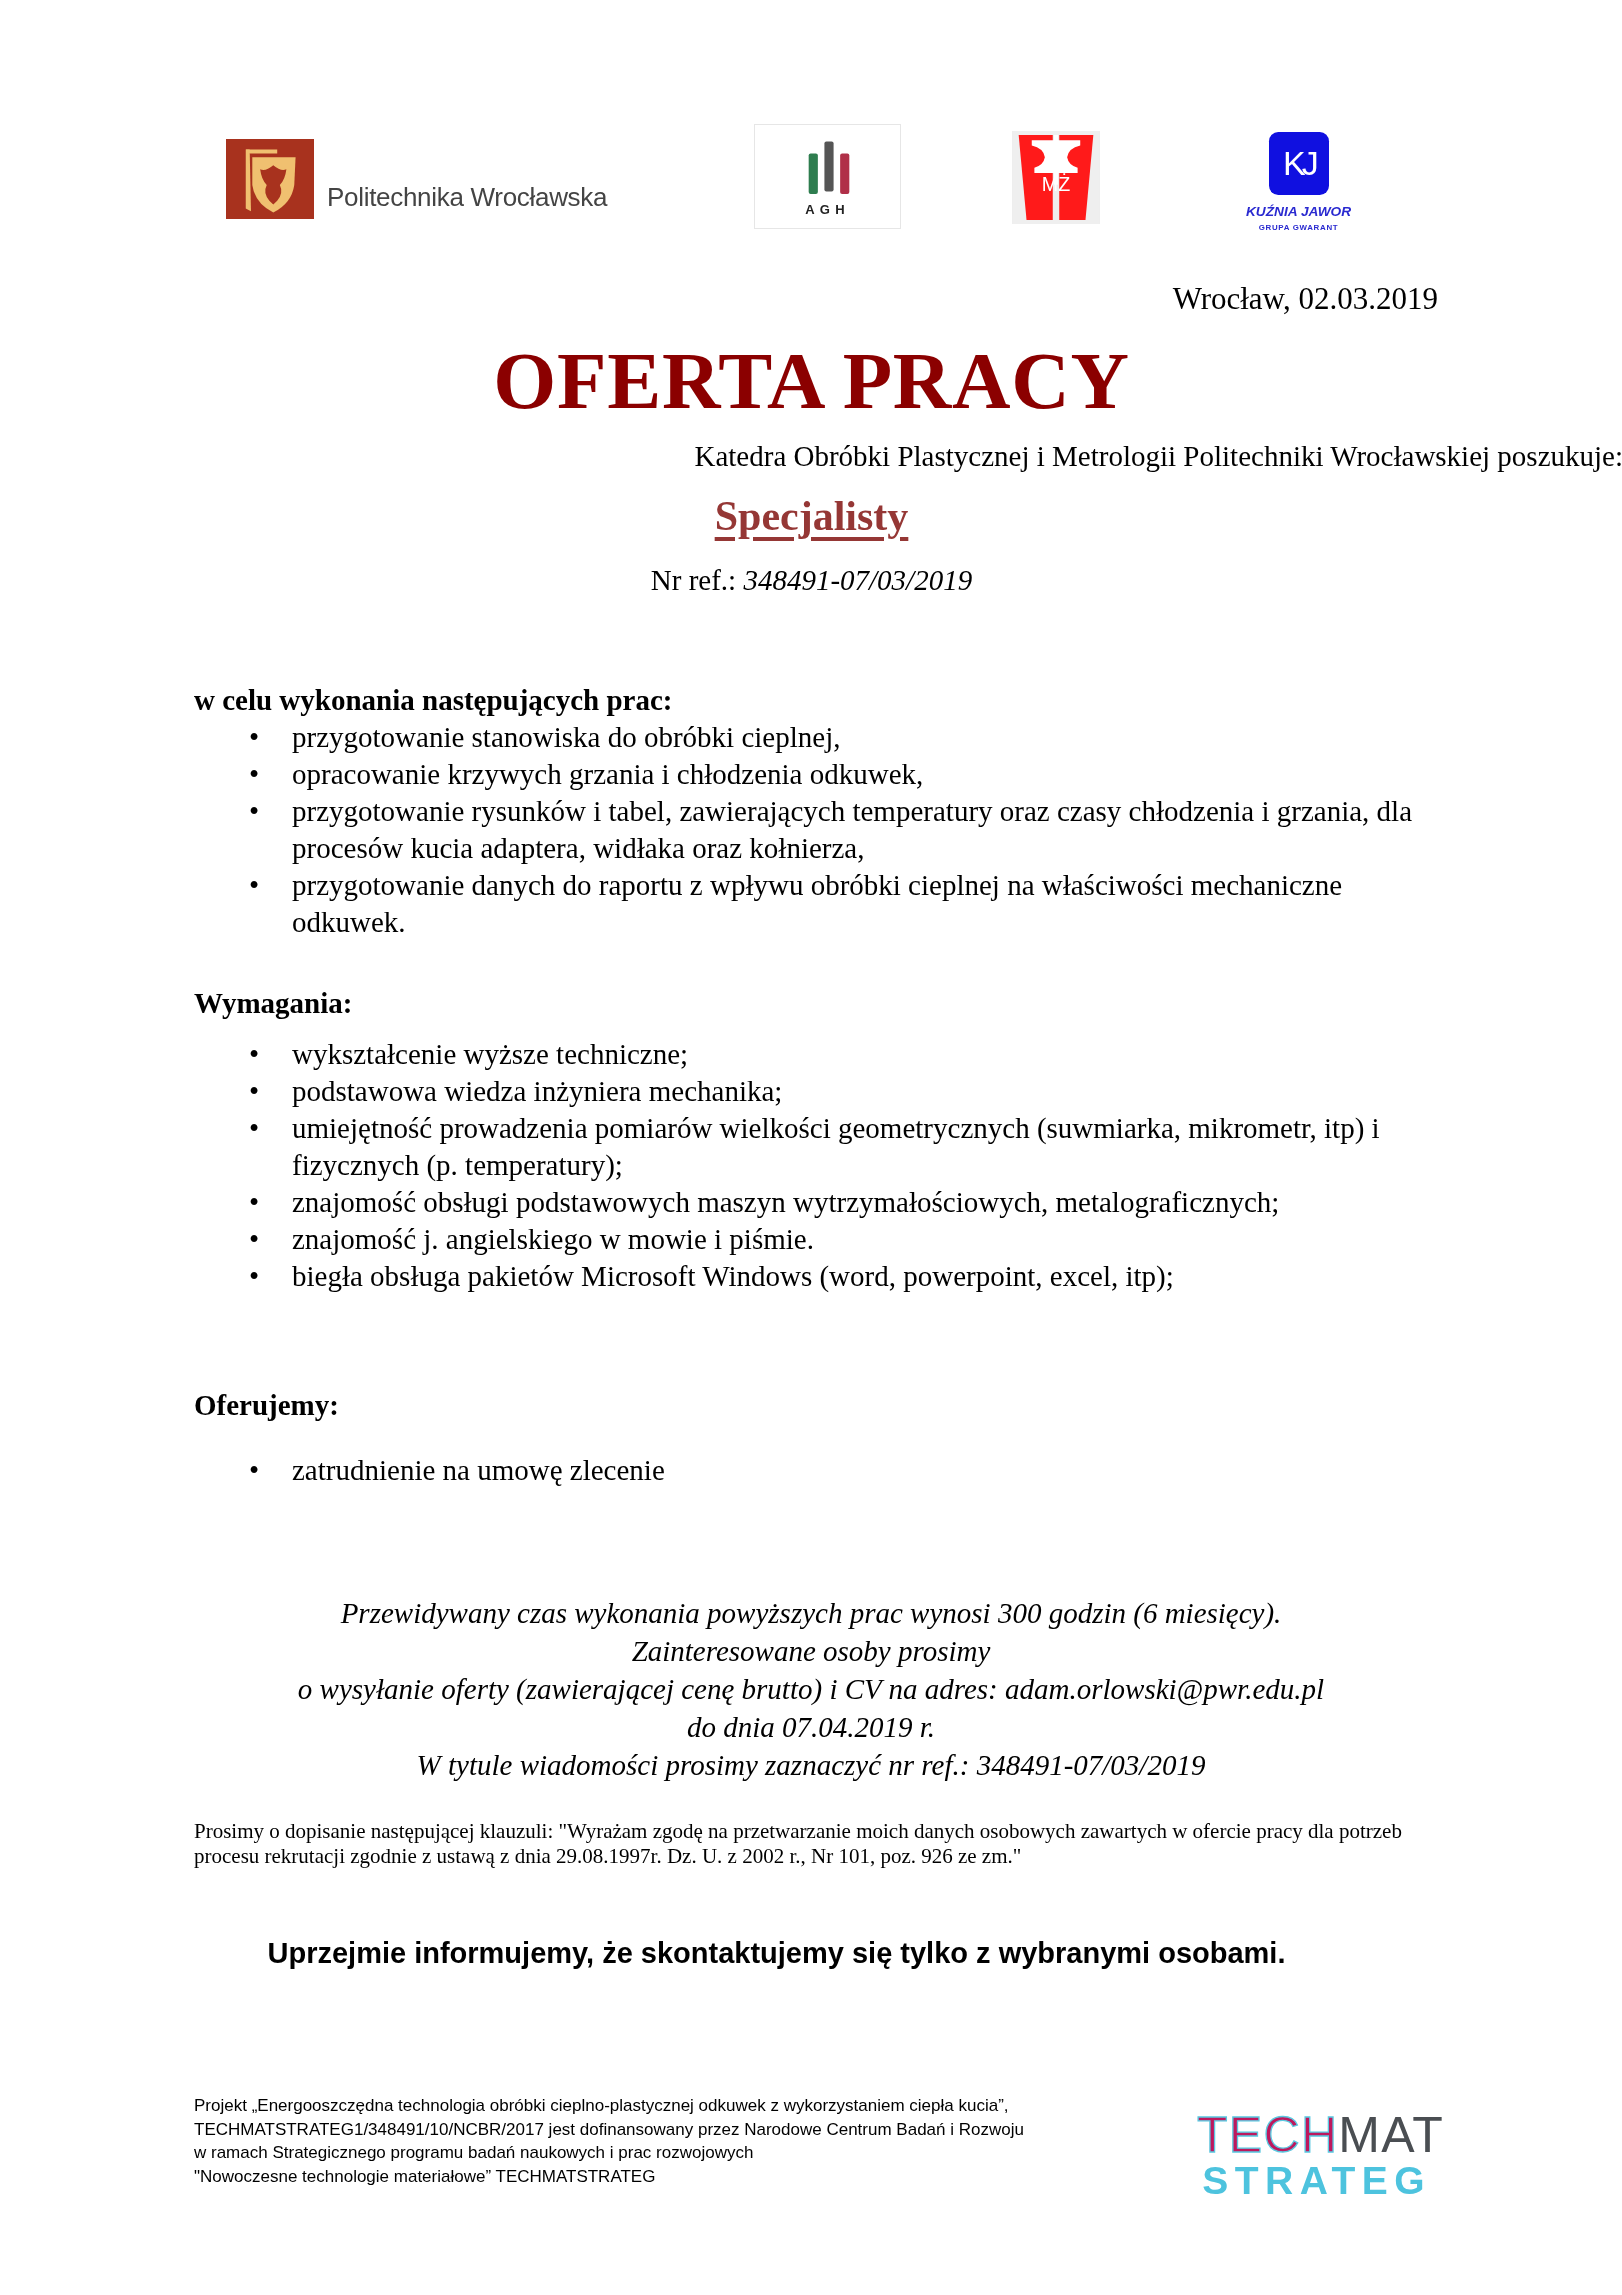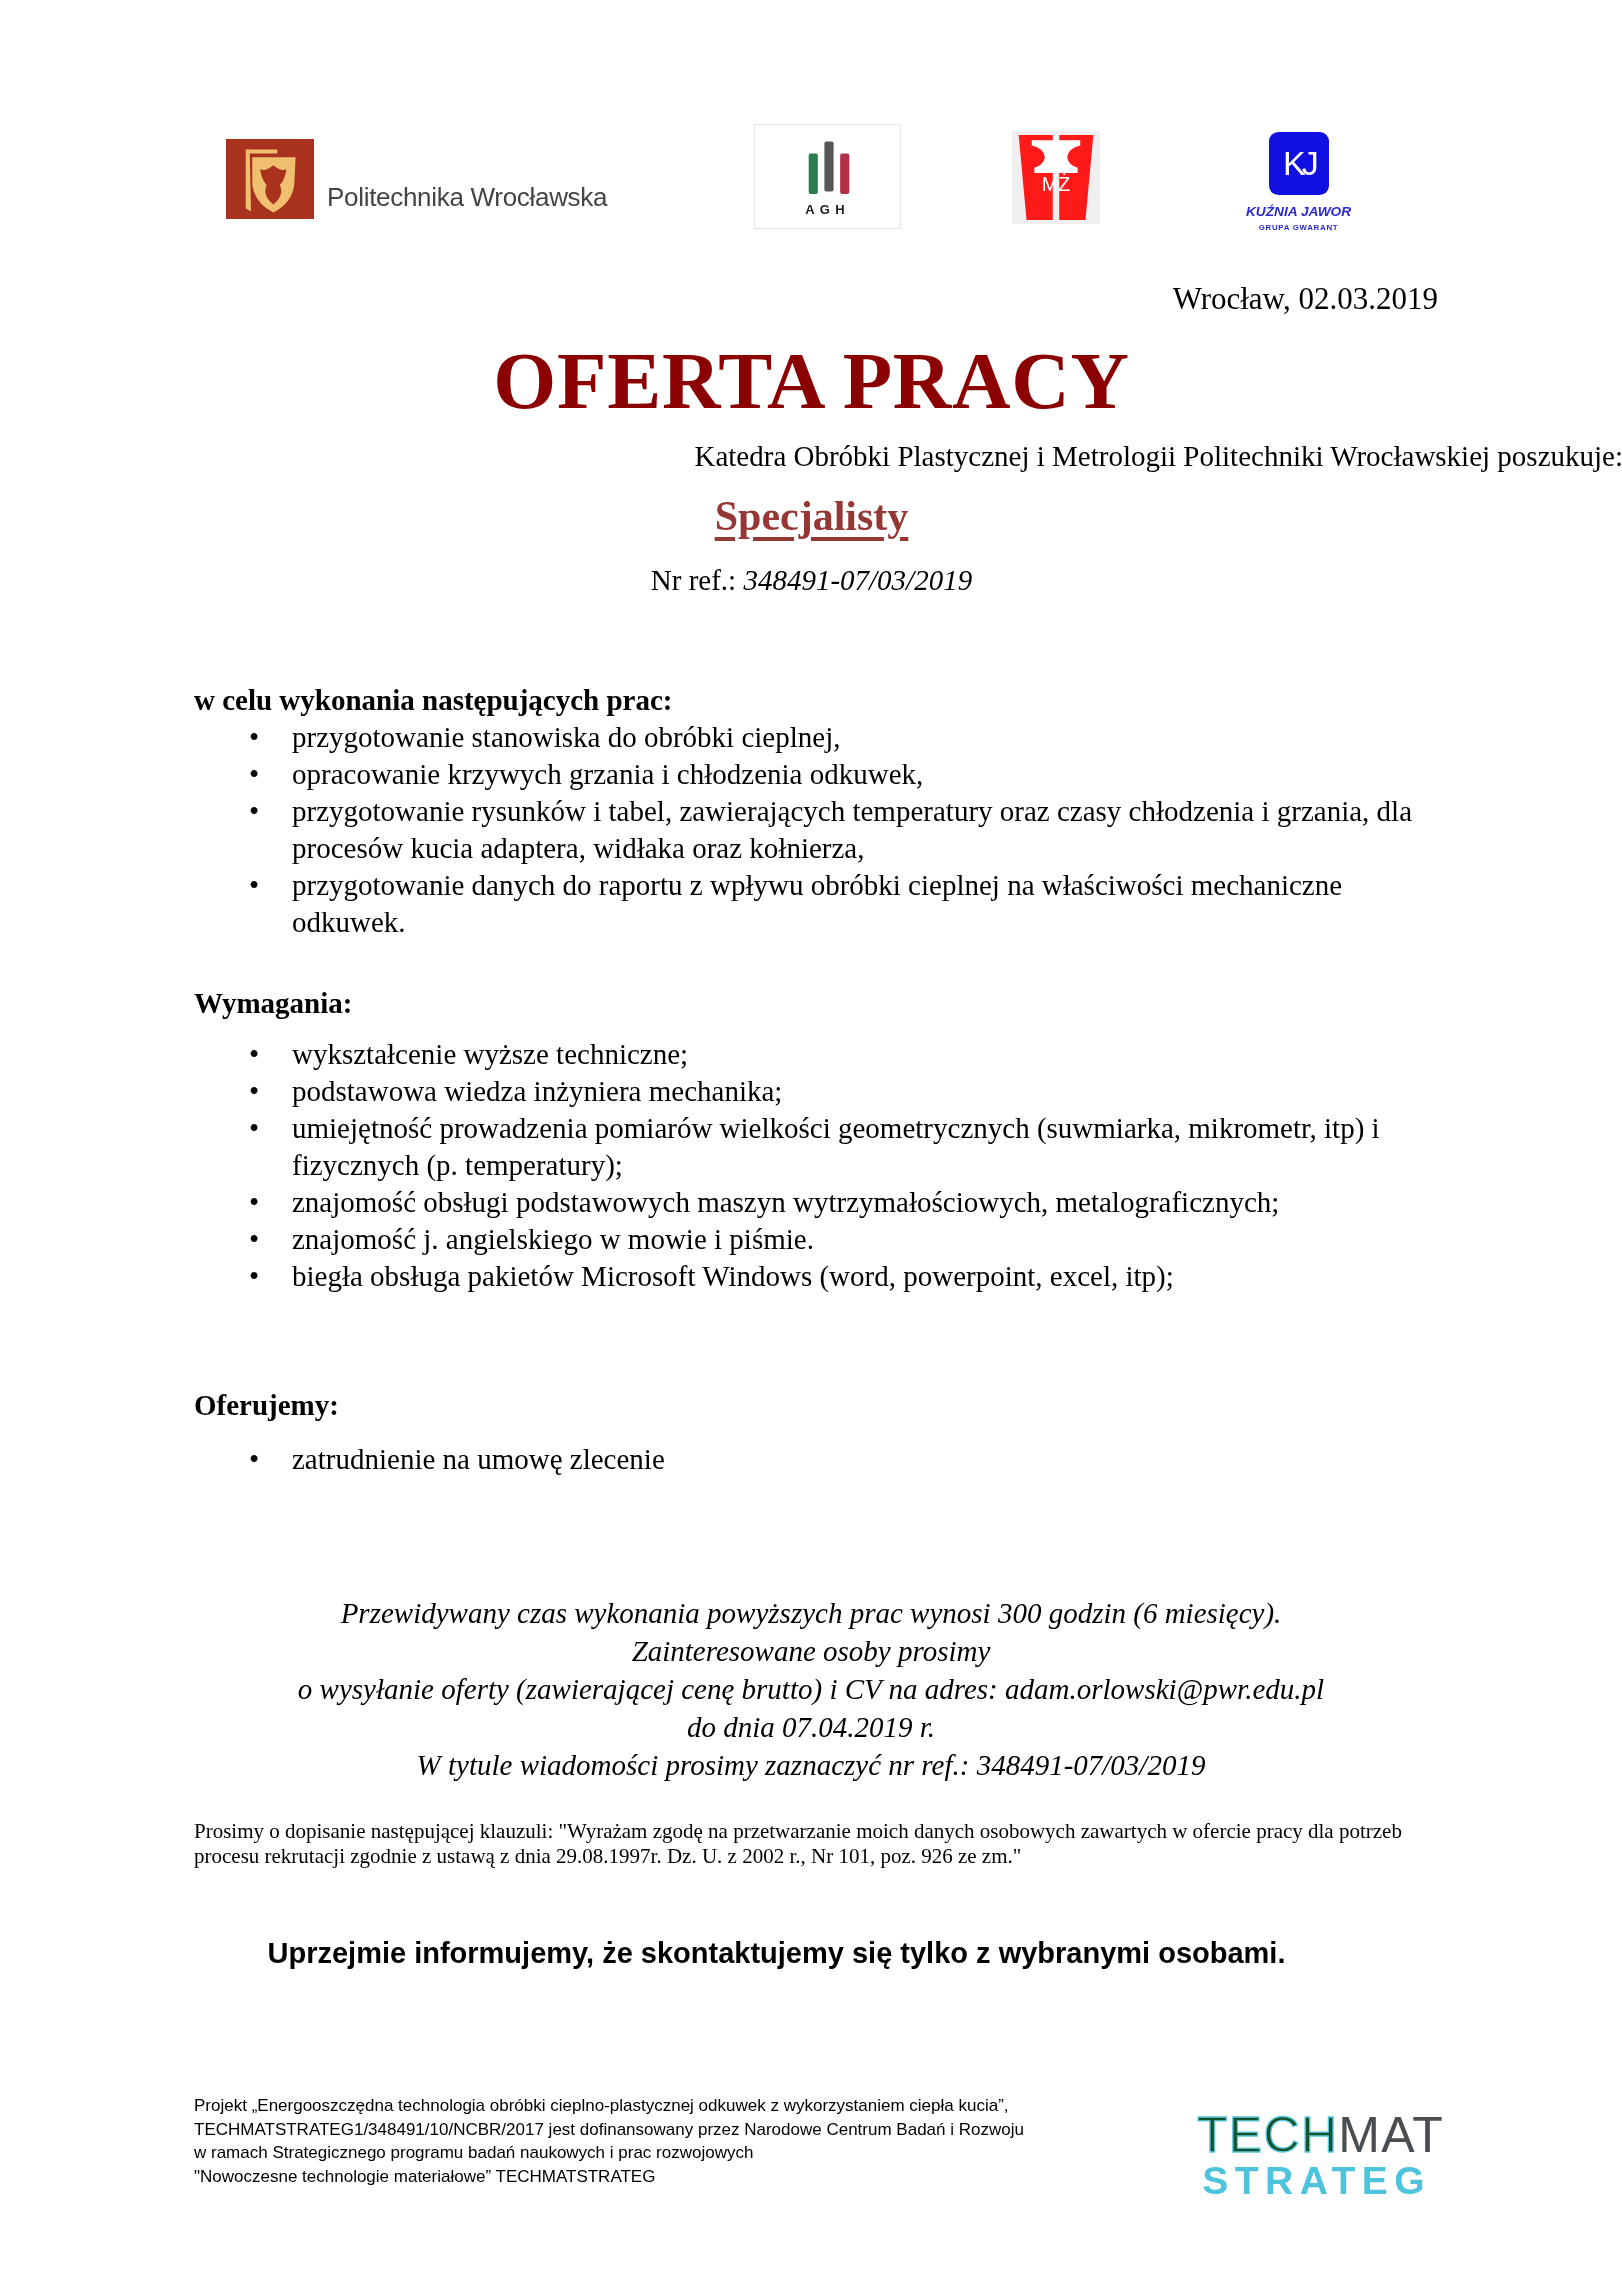--- a/index.html
+++ b/index.html
@@ -37,30 +37,30 @@
   .heading { font-size: 29px; font-weight: bold; line-height: 37px; }
   ul.bullets { list-style: none; margin: 0; padding: 0; }
   ul.bullets li { position: relative; padding-left: 98px; font-size: 29px; line-height: 37px; }
   ul.bullets li::before { content: "\2022"; position: absolute; left: 55px; top: 0; font-size: 29px; }
   .req li { line-height: 43px; }
 
   .sec-tasks { top: 682px; }
   .sec-req { top: 985px; }
   .sec-req .heading { margin-bottom: 14.4px; }
   .sec-offer { top: 1387px; }
-  .sec-offer .heading { margin-bottom: 17px; }
+  .sec-offer .heading { margin-bottom: 28px; }
 
   .closing { left: 196px; width: 1230px; top: 1594px; text-align: center; font-style: italic; font-size: 29px; line-height: 38px; }
   .consent { left: 194px; width: 1243px; top: 1819px; font-size: 21px; line-height: 25px; }
   .notice { left: 0; width: 1553px; top: 1937px; text-align: center; font-family: "Liberation Sans", sans-serif; font-weight: bold; font-size: 29px; }
 
   .footer-text { left: 194px; width: 982px; top: 2094px; font-family: "Liberation Sans", sans-serif; font-size: 17px; line-height: 23.6px; color: #000; }
   .logo-tm { left: 1197px; top: 2110px; width: 249px; height: 98px; font-family: "Liberation Sans", sans-serif; }
   .tm-top { position: absolute; left: 0; top: 0; font-size: 50px; line-height: 50px; letter-spacing: 1.3px; white-space: nowrap; }
-  .tm-tech { color: #14532d; -webkit-text-stroke: 1.3px #5bc8e0; }
+  .tm-tech { color: #be185d; -webkit-text-stroke: 1.3px #5bc8e0; }
   .tm-mat { color: #4a4e52; }
   .tm-bottom { position: absolute; left: 5.2px; top: 50px; font-size: 39px; line-height: 41px; font-weight: bold; color: #4dc3de; letter-spacing: 6.5px; }
 </style>
 </head>
 <body>
 
 <div class="abs logo-pwr">
   <div class="pwr-shield">
     <svg viewBox="0 0 134 122">
       <rect width="134" height="122" fill="#a8321e"></rect>

